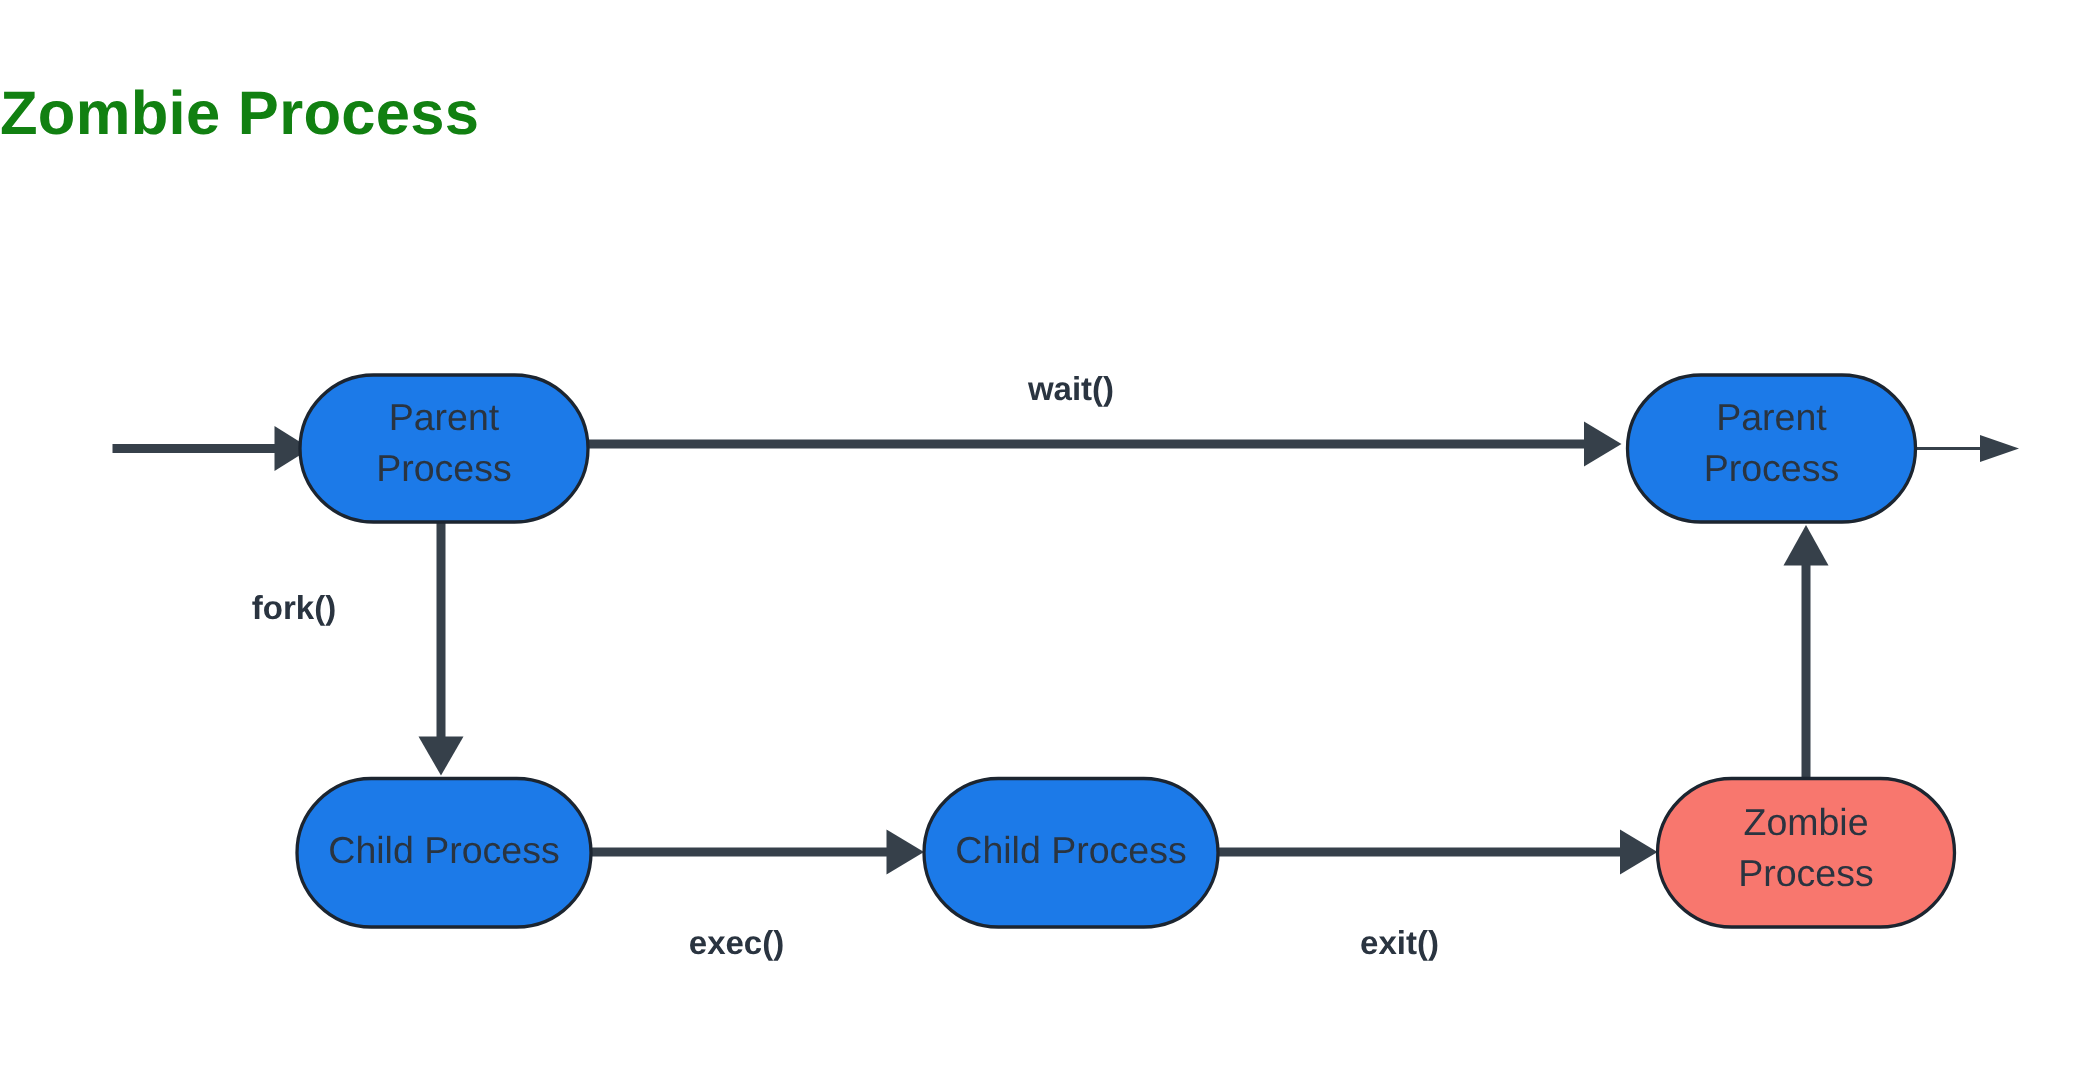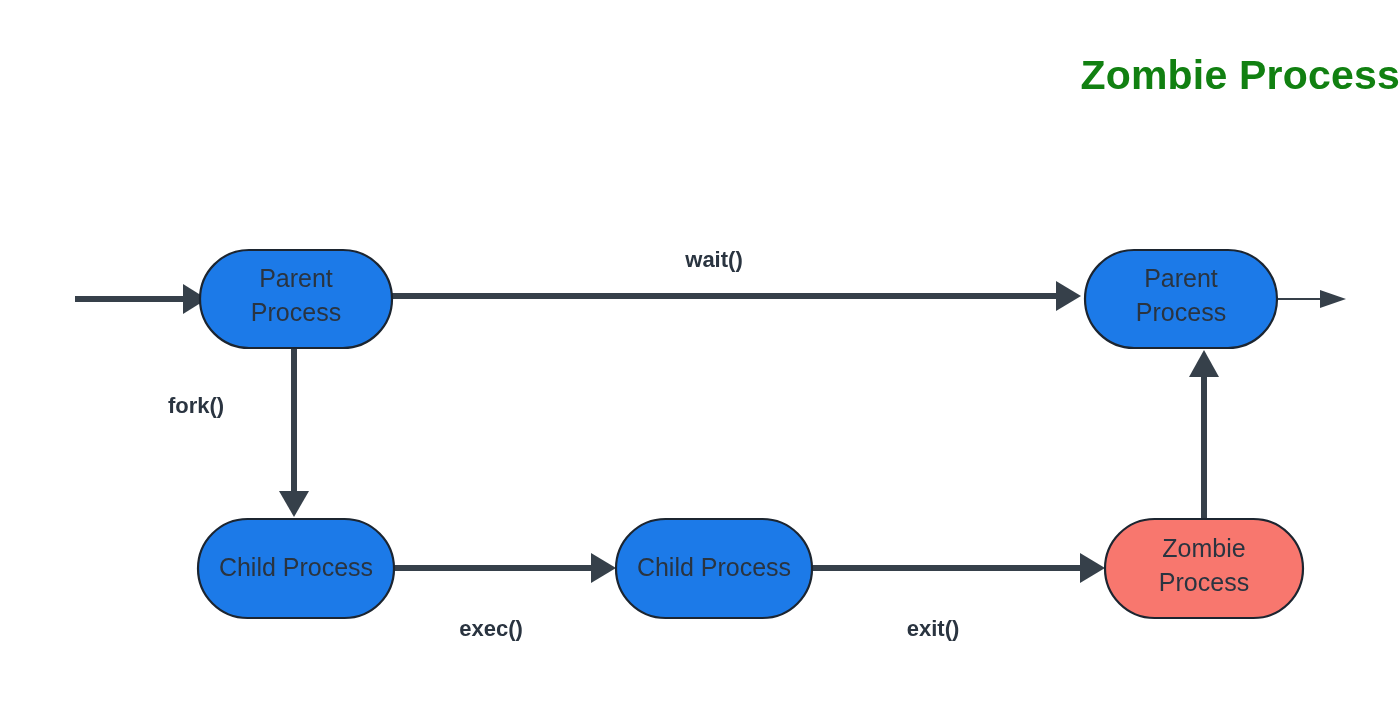--- a/index.html
+++ b/index.html
@@ -17,21 +17,21 @@
     position: relative;
     width: 1400px;
     height: 717px;
     background: #ffffff;
   }
   .title {
     position: absolute;
     left: 0;
     top: 52px;
     width: 1400px;
-    text-align: right;
+    text-align: left;
     font-size: 41px;
     font-weight: bold;
     color: #118011;
     letter-spacing: 0.2px;
     font-family: "Liberation Sans", sans-serif;
   }
   svg.diagram {
     position: absolute;
     left: 0;
     top: 0;

